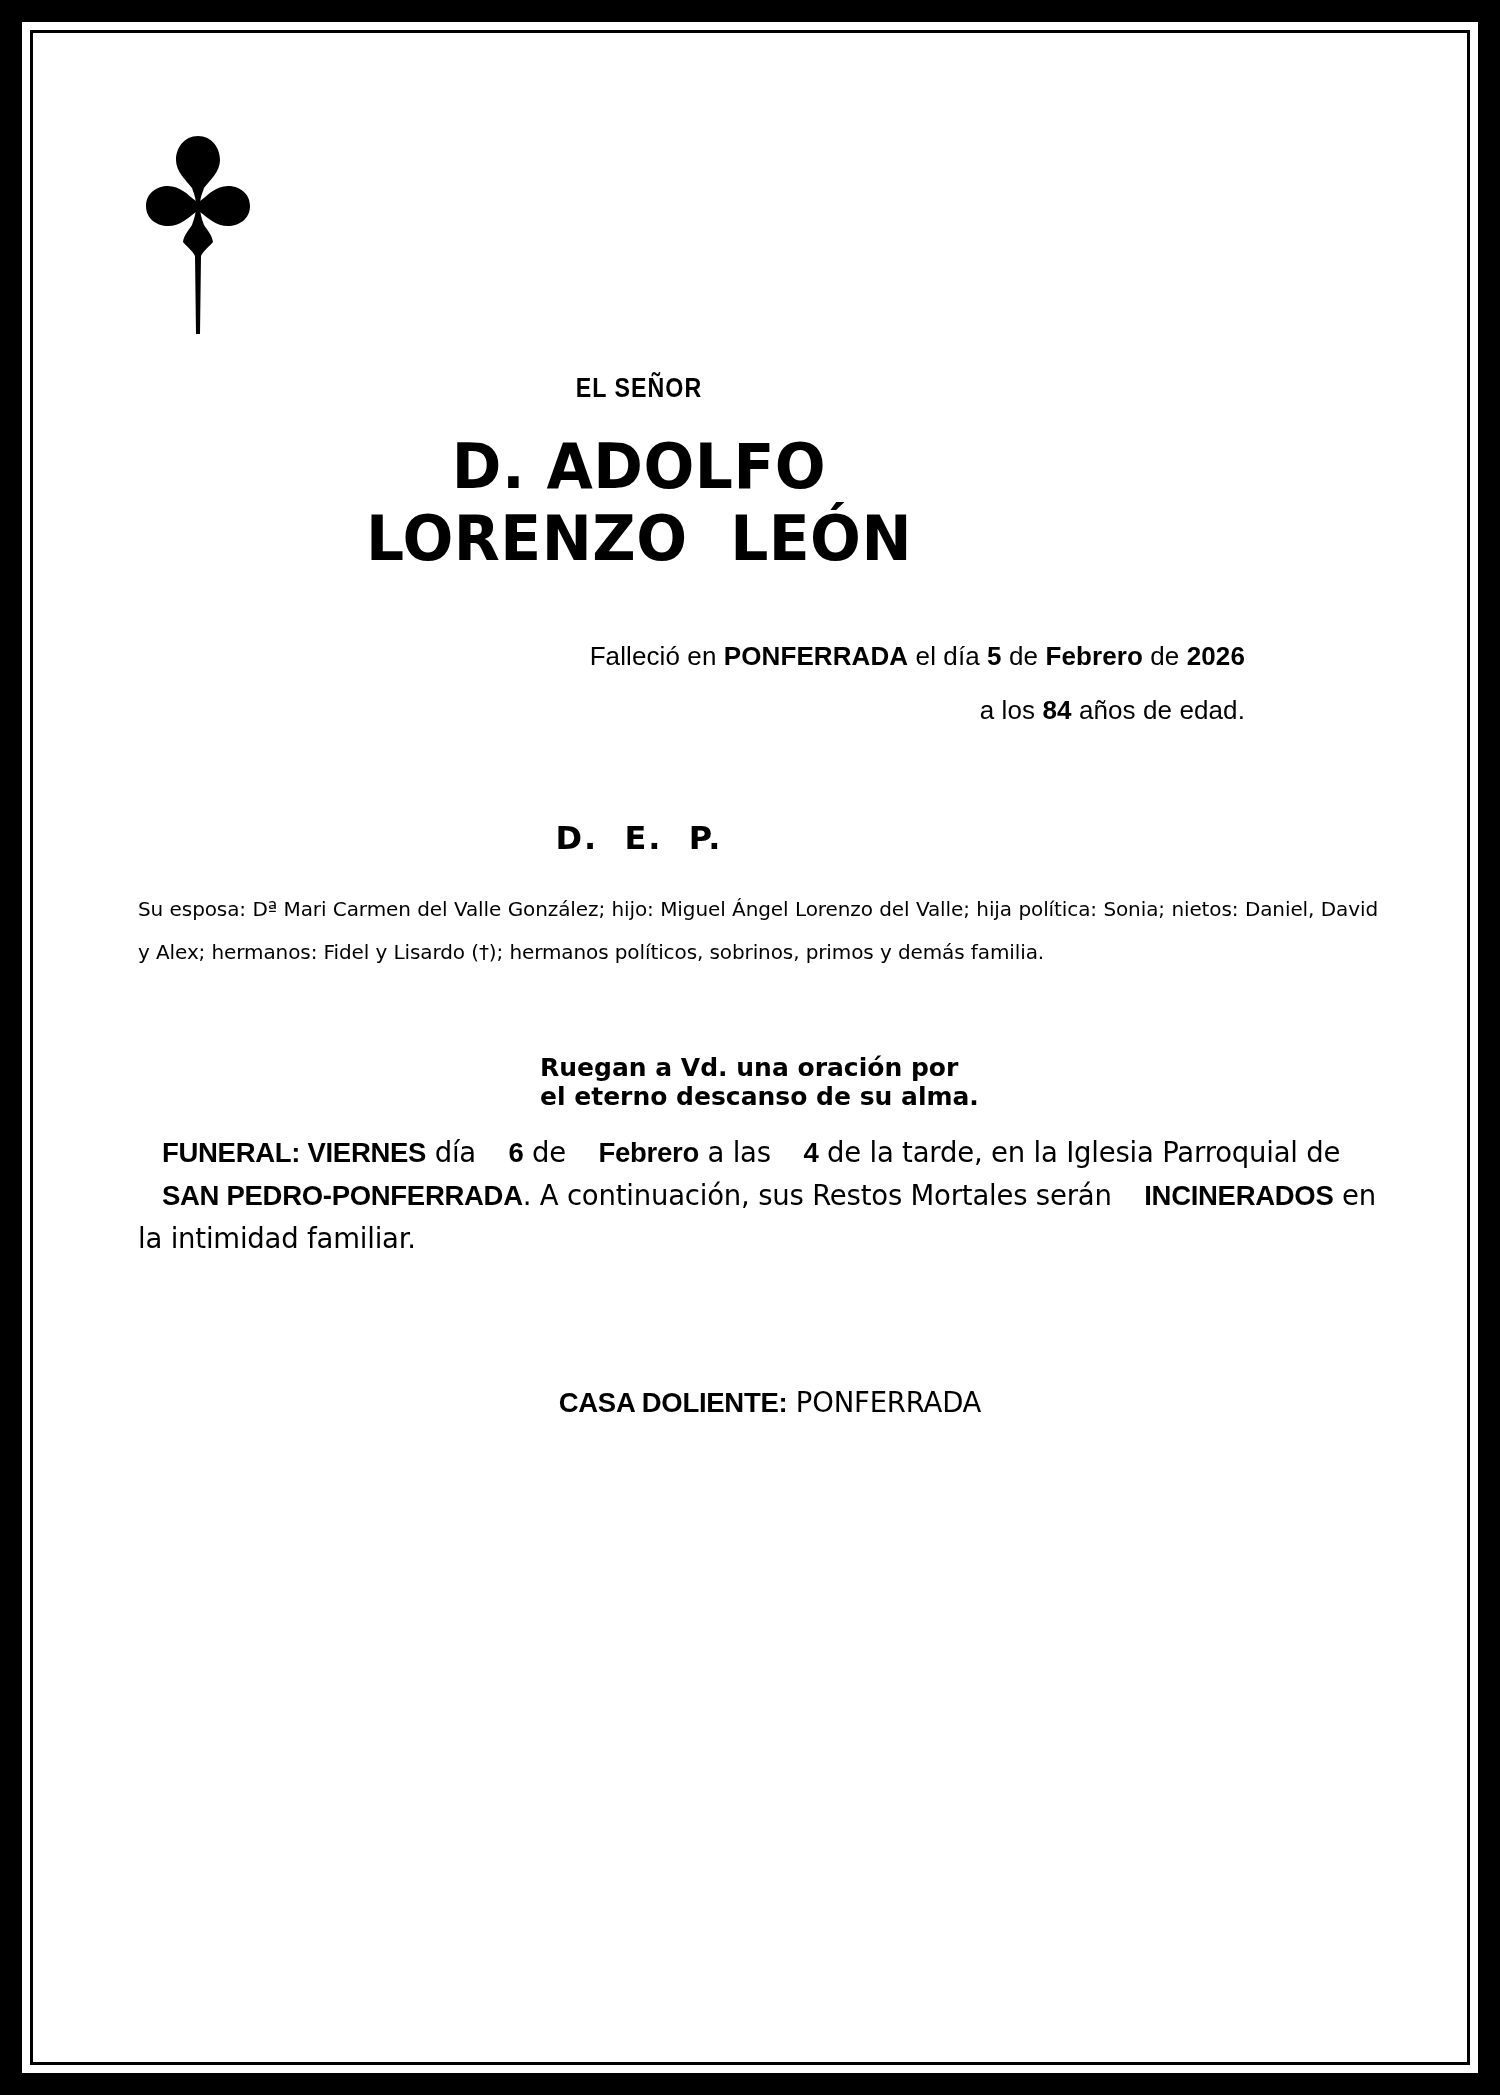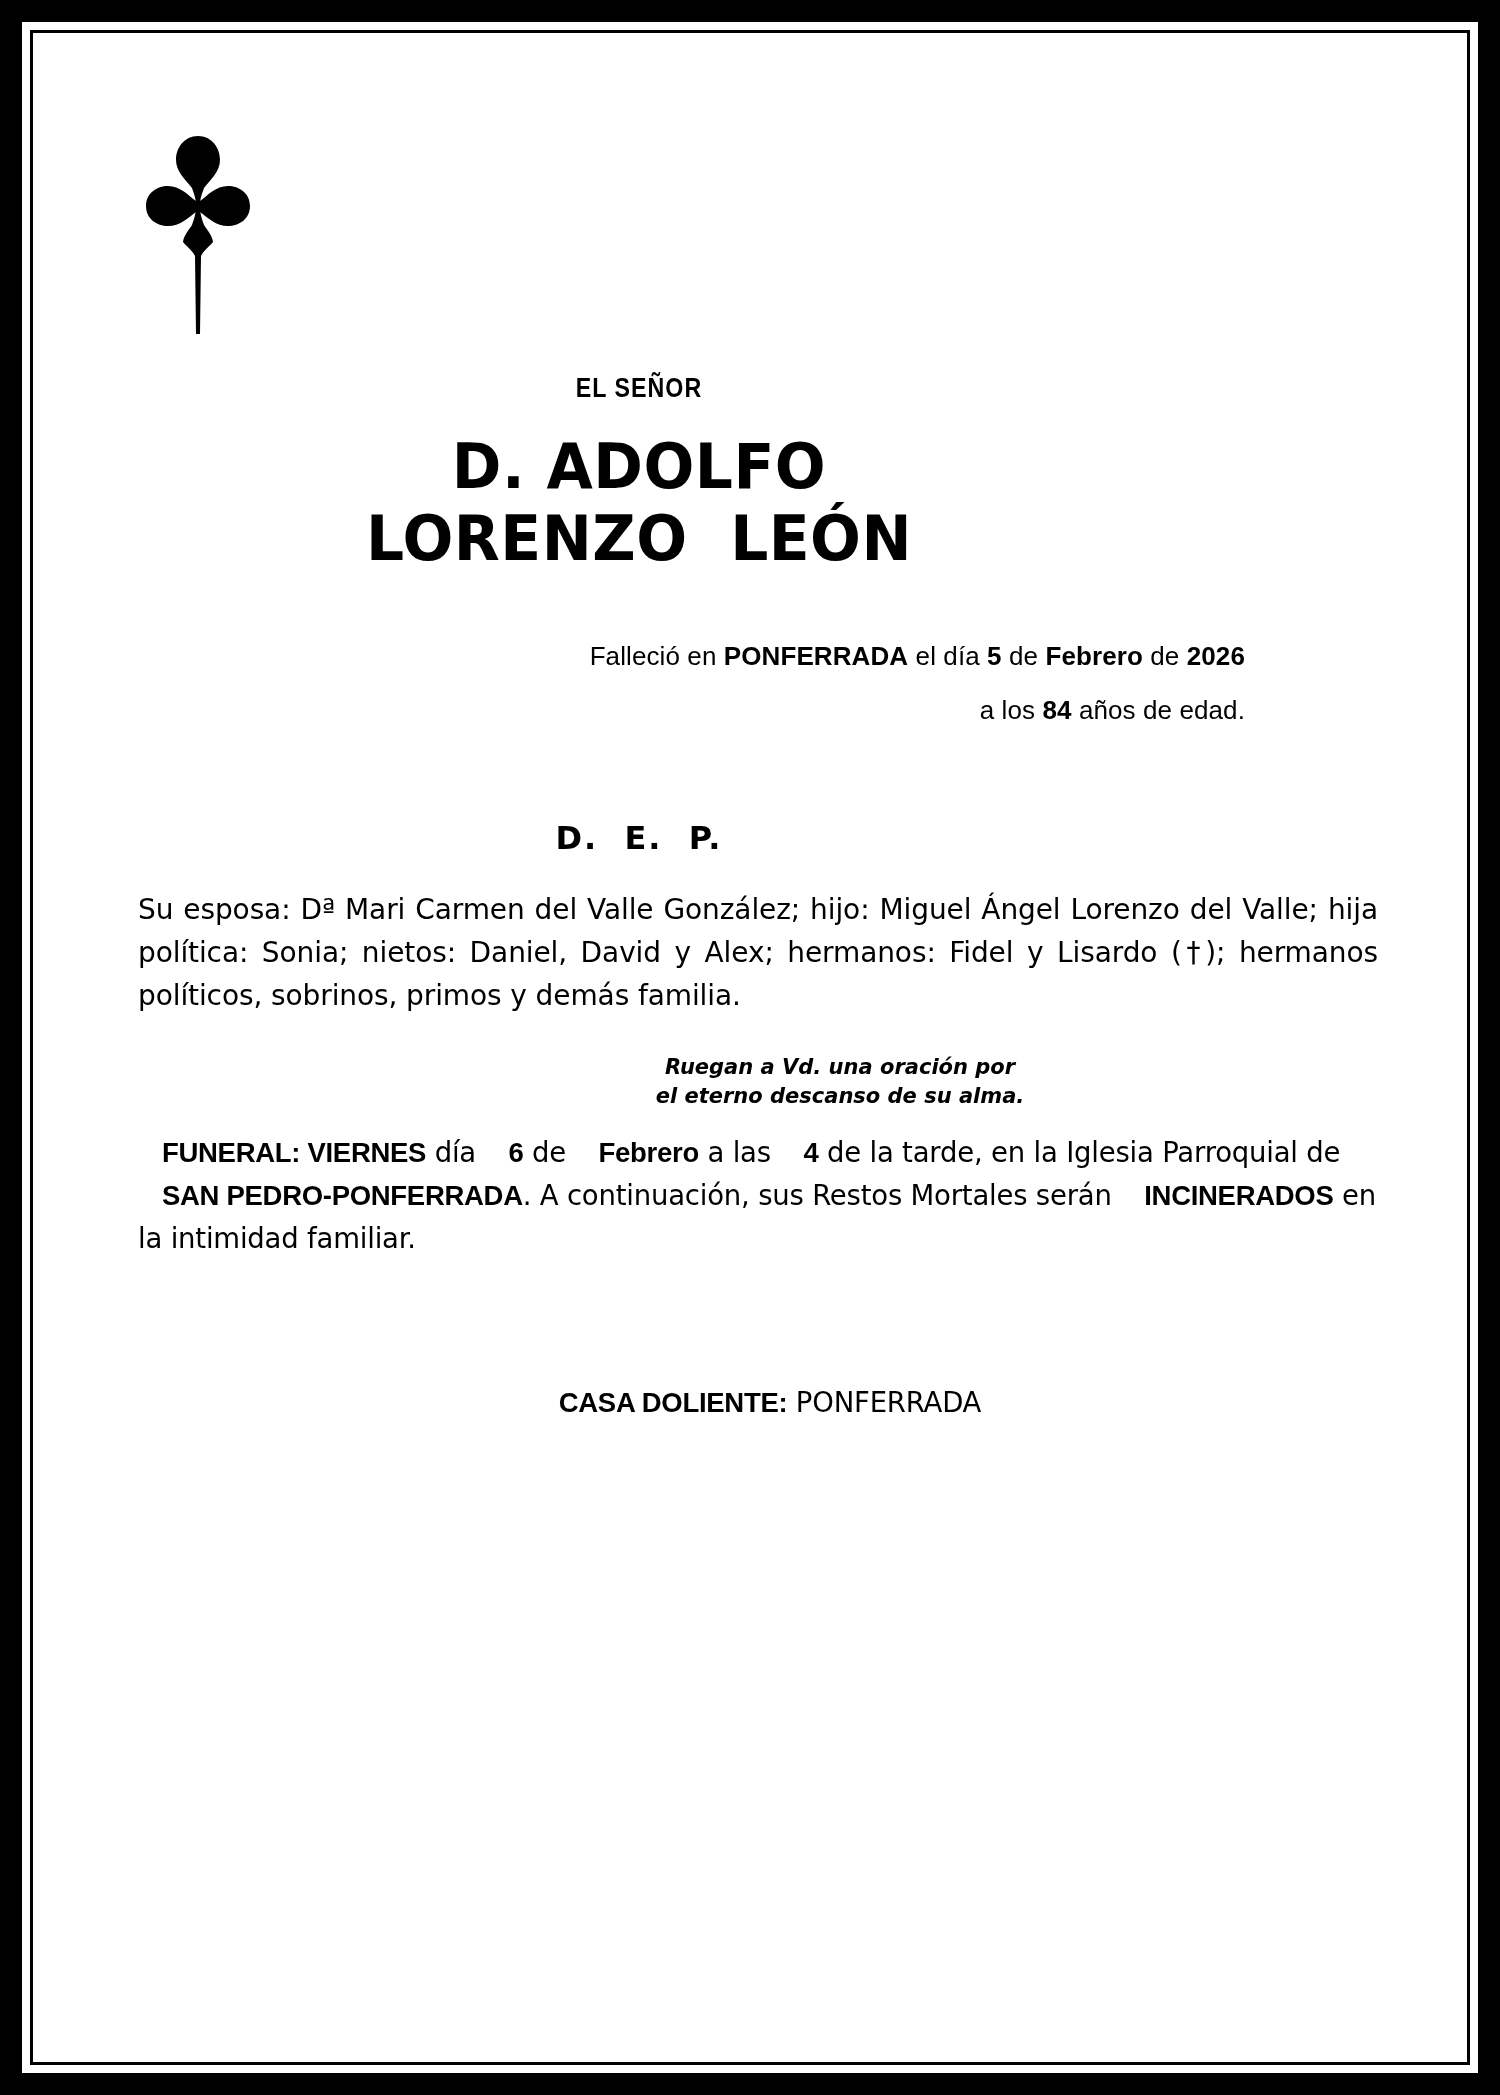--- a/index.html
+++ b/index.html
@@ -114,37 +114,36 @@
     white-space: pre;
   }
 
   
   .family {
     position: absolute;
     left: 105px;
     width: 1240px;
     top: 855px;
     font-family: "DejaVu Sans", sans-serif;
-    font-size: 28px;
+    font-size: 20px;
     line-height: 43px;
     text-align: justify;
     text-justify: inter-word;
     letter-spacing: -0.1px;
   }
 
   .ruegan {
     position: absolute;
     right: 105px;
     top: 1020px;
     width: 600px;
-    text-align: center;
-    font-family: "DejaVu Sans", sans-serif;
-    font-weight: bold;
-    font-style: italic;
-    font-size: 21px;
+    text-align: left;
+    font-family: "DejaVu Sans", sans-serif;
+    font-weight: bold;
+    font-size: 25px;
     line-height: 29px;
   }
   .ruegan .ln { display: block; }
 
   
   .block {
     position: absolute;
     left: 105px;
     width: 1240px;
     font-family: "DejaVu Sans", sans-serif;

